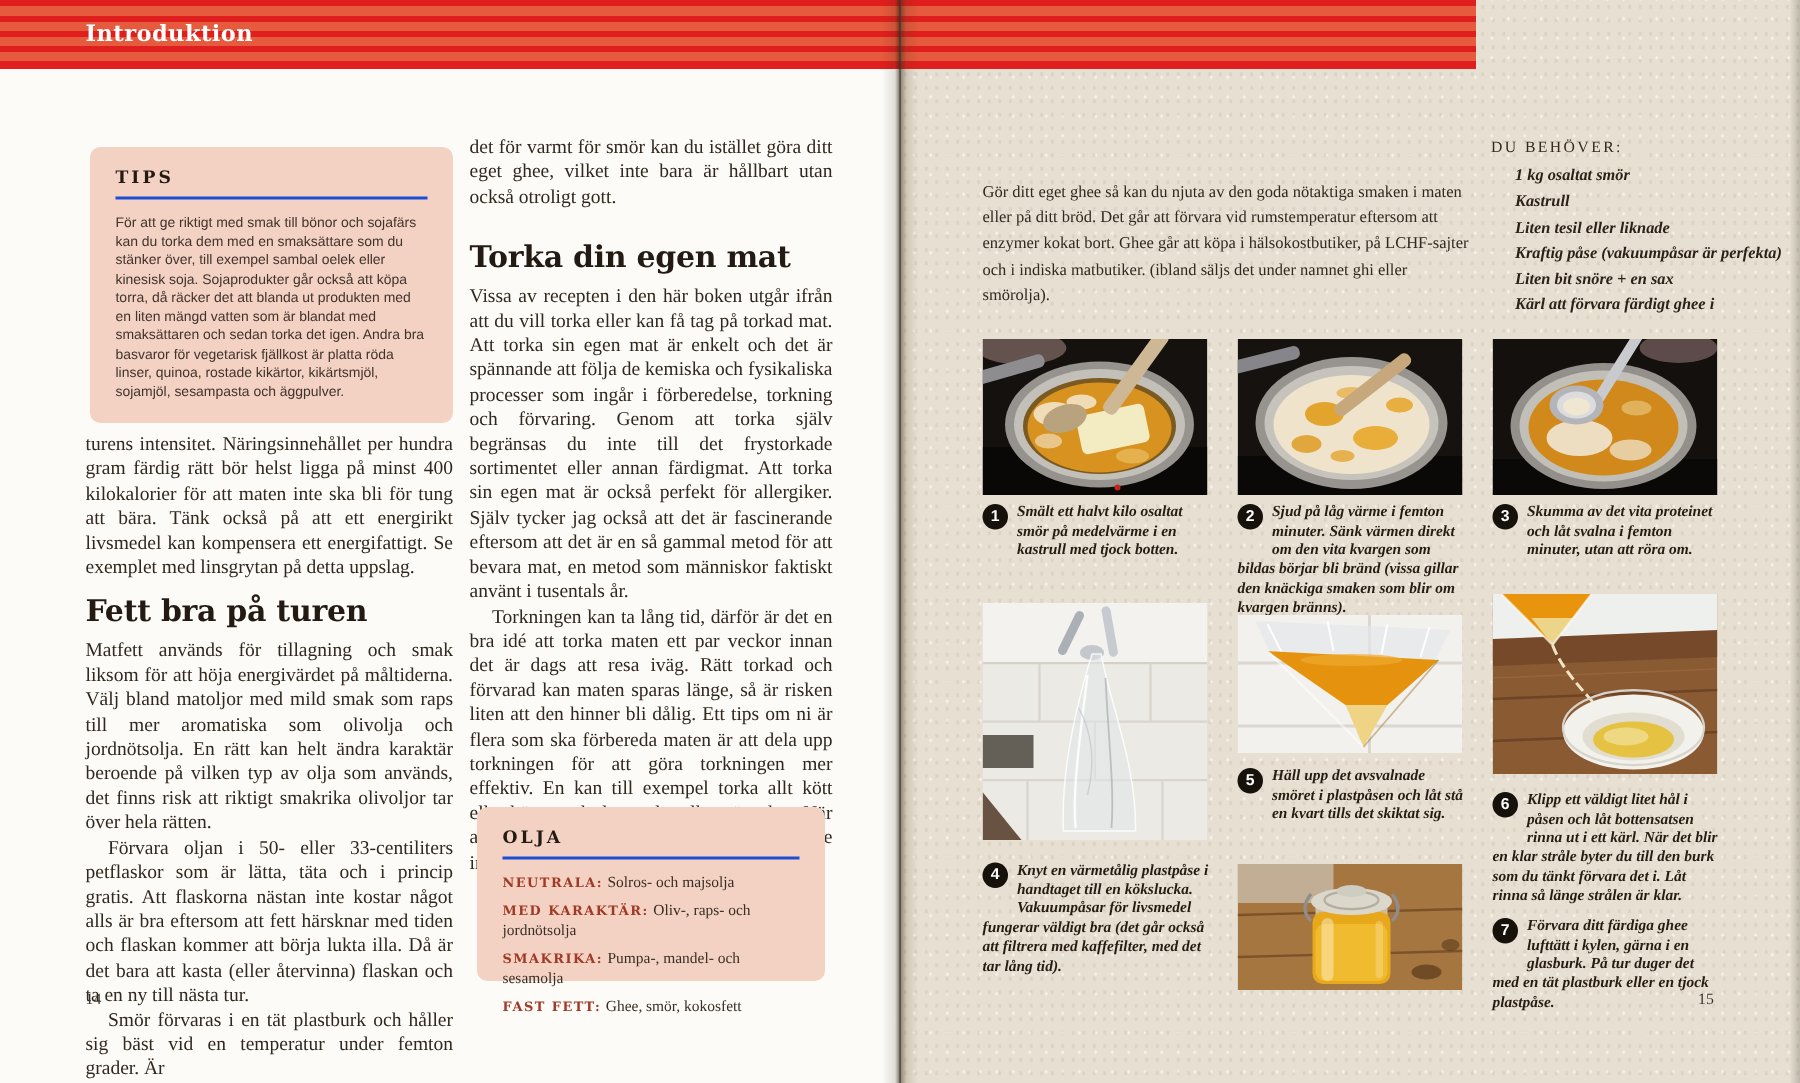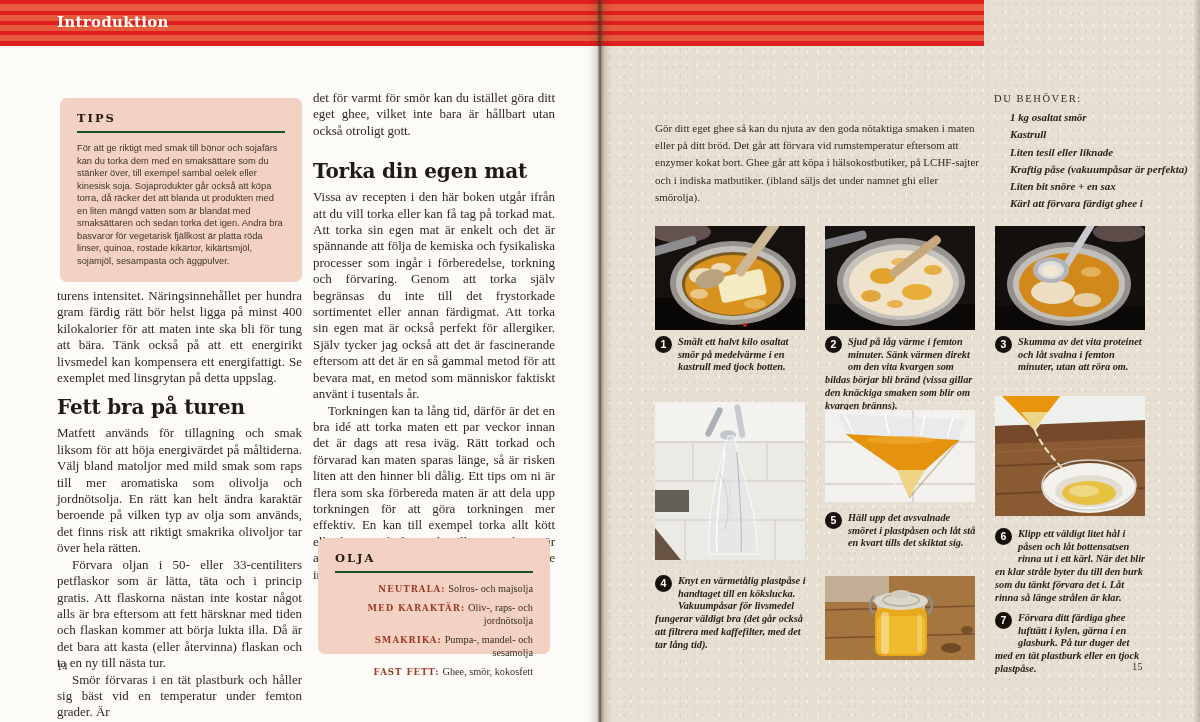--- a/index.html
+++ b/index.html
@@ -28,23 +28,23 @@
   
   p{margin:0;}
   .bodytext{font-size:13px;line-height:16.4px;color:#31281f;text-align:justify;}
   .indent{text-indent:15px;}
   .flowcol{position:absolute;}
   h2{margin:11px 0 7px;font:bold 20px/1.05 "DejaVu Serif",serif;color:#221a13;letter-spacing:-0.2px;}
   .h-right{position:absolute;left:55px;top:86px;margin:0;font:bold 21px/1.05 "DejaVu Serif",serif;color:#221a13;}
   
   .infobox{position:absolute;background:#f3d1c3;border-radius:7px;box-sizing:border-box;padding:13px 17px;}
   .box-title{font:bold 11.5px "DejaVu Serif",serif;letter-spacing:2px;color:#241a12;
-    padding-bottom:6px;border-bottom:2px solid #14532d;margin-bottom:9px;}
+    padding-bottom:6px;border-bottom:2px solid #1d4ed8;margin-bottom:9px;}
   .box-text{font-family:Liberation Sans, sans-serif;font-size:9.3px;line-height:12.5px;color:#40332a;}
-  .olja-row{margin-bottom:6px;font-size:10.3px;color:#3a2e23;line-height:13px;text-align:right;}
+  .olja-row{margin-bottom:6px;font-size:10.3px;color:#3a2e23;line-height:13px;}
   .olja-label{font:bold 8.6px "DejaVu Serif",serif;letter-spacing:1px;color:#a03a26;margin-right:3px;}
   
   .intro{position:absolute;left:55px;top:120px;width:330px;font-size:11px;line-height:17.2px;color:#31281f;}
   .needs{position:absolute;left:394px;top:93px;width:200px;color:#2c2118;}
   .needs-title{font-size:10.5px;letter-spacing:1.6px;margin-bottom:5px;color:#35291d;}
   .needs-item{font-style:italic;font-weight:bold;font-size:10.9px;line-height:17.3px;margin-left:16px;}
   .photo{position:absolute;overflow:hidden;}
   .photo svg{display:block;}
   .caption{position:absolute;width:152px;font-style:italic;font-weight:600;
     font-size:10.3px;line-height:12.7px;color:#261c12;}

